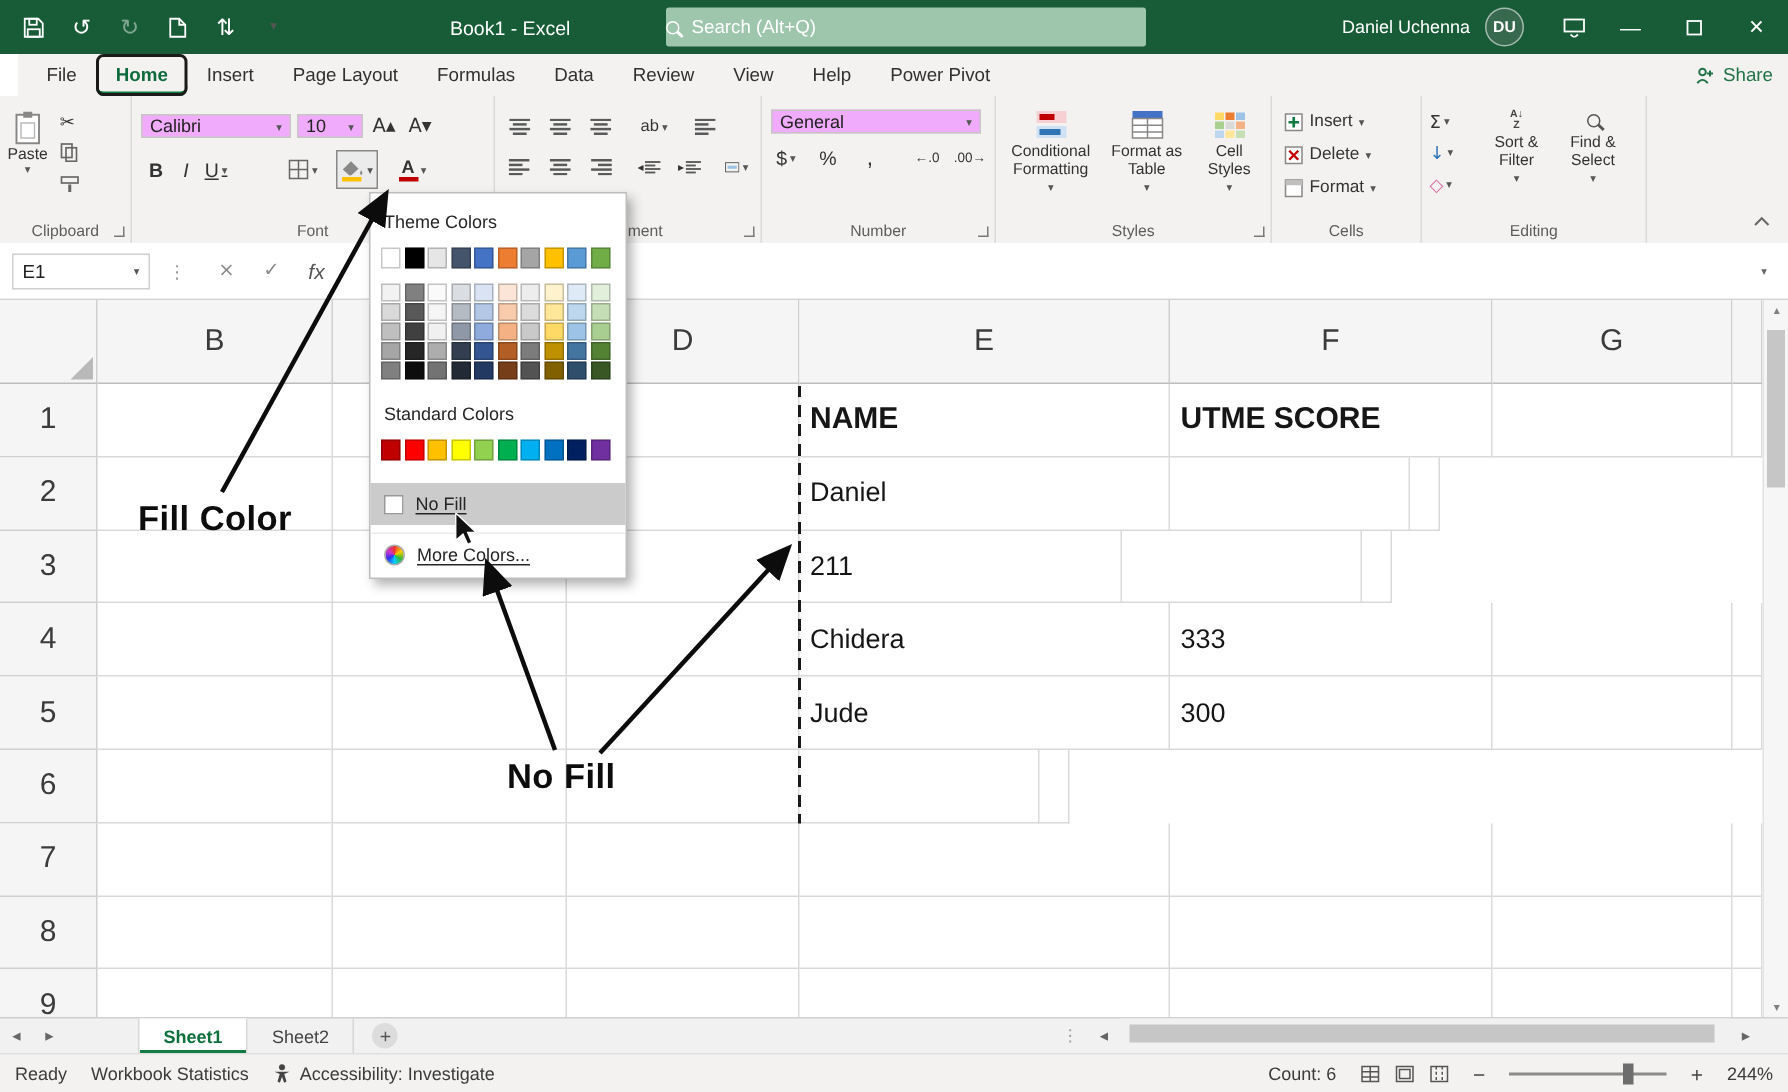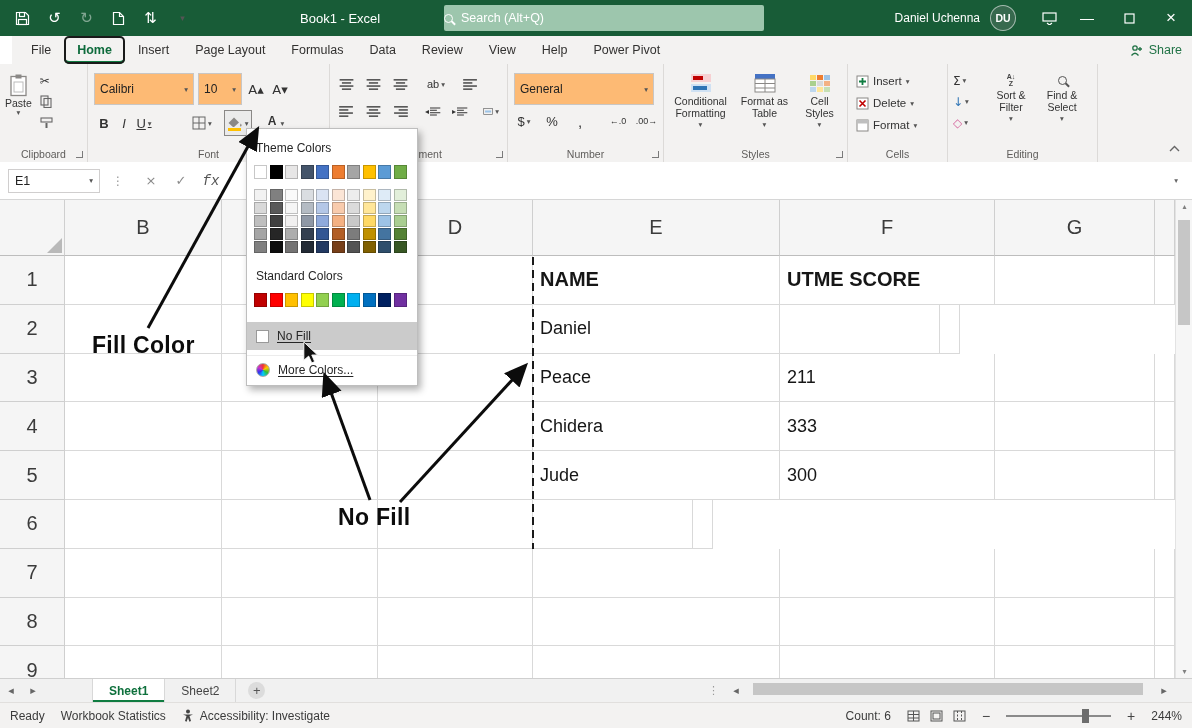--- a/index.html
+++ b/index.html
@@ -28,42 +28,42 @@
   .rtab.active{color:#0E6B3C;font-weight:bold;box-shadow:inset 0 -3px 0 #107C41;outline:2.5px solid #1a1a1a;outline-offset:-2px;border-radius:5px}
   .share{margin-left:auto;display:flex;align-items:center;gap:6px;color:#217346;font-size:12.5px;padding-right:16px}
 
   
   .ribbon{position:absolute;top:64px;left:0;width:1192px;height:98px;background:#F3F2F1;display:flex}
   .rg{position:relative;border-right:1px solid #DCDAD8;height:100%;padding:6px 2px 18px}
   .rg-label{position:absolute;bottom:2px;left:0;right:0;text-align:center;font-size:10.5px;color:#5F5D5B}
   .dl{position:absolute;right:4px;bottom:4px;width:7px;height:7px;border-right:1.5px solid #7a7a7a;border-bottom:1.5px solid #7a7a7a}
   .g-clip{width:88px}.g-font{width:242px}.g-align{width:178px}.g-num{width:156px}.g-styles{width:184px}.g-cells{width:100px}.g-edit{width:150px}.g-fill{flex:1;border-right:none}
   .frow{display:flex;align-items:center;margin:3px 4px 5px}
-  .combo{height:32px;border:1px solid #C8C6C4;background:#fdba74;font-size:12px;color:#222;display:flex;align-items:center;justify-content:space-between;padding:0 5px;gap:4px}
+  .combo{height:16px;border:1px solid #C8C6C4;background:#f0abfc;font-size:12px;color:#222;display:flex;align-items:center;justify-content:space-between;padding:0 5px;gap:4px}
   .btn{height:22px;min-width:20px;display:flex;align-items:center;justify-content:center;color:#333;font-size:13px;gap:2px;padding:0 2px}
   .car{font-size:7.5px;color:#555;font-family:"DejaVu Sans",sans-serif}
   .stack{display:flex;flex-direction:column;align-items:center;line-height:1;gap:1px}
   .cbar{width:13px;height:3px}
   .fillbtn{border:1px solid #8A8886;background:#EBEBEB;height:26px;display:flex;align-items:center;gap:2px;padding:1px 2px}
   .vbtn{display:flex;flex-direction:column;align-items:center;font-size:10.5px;color:#333;line-height:1.15;padding:2px 3px;text-align:center}
   .mini{height:21px;display:flex;align-items:center;gap:2px;padding:0 3px;font-size:12px;color:#333}
   .bigbtn{display:flex;flex-direction:column;align-items:center;gap:2px;padding:3px 4px;font-size:10.5px;color:#333;line-height:1.15;text-align:center}
   .ib{width:15px;height:11px}
   .cellrow{display:flex;align-items:center;gap:4px;height:22px;font-size:11.5px;color:#333;padding:0 6px}
   .magd{width:9px;height:9px;border:1.6px solid #555;border-radius:50%;position:relative}
   .magd::after{content:"";position:absolute;width:5px;height:1.6px;background:#555;transform:rotate(45deg);right:-4px;bottom:-2px}
   .azi{font-size:7px;line-height:1;font-weight:bold;color:#444;text-align:center;white-space:pre}
   .rib-collapse{position:absolute;right:12px;bottom:6px}
 
   
   .fbar{position:absolute;top:162px;left:0;width:1192px;height:38px;background:#fff;border-bottom:1px solid #D6D6D6;display:flex;align-items:center;padding:0 8px}
   .namebox{width:92px;height:24px;border:1px solid #D0CECE;display:flex;align-items:center;justify-content:space-between;padding:0 6px;font-size:12.5px;color:#222;background:#fff}
   .fdots{color:#999;margin:0 12px;font-size:12px}
   .fbtn{width:30px;text-align:center;color:#8a8a8a;font-size:13px}
-  .fx{font-family:Liberation Mono, monospace;font-style:italic;color:#555;font-size:14px}
+  .fx{font-family:Liberation Sans, sans-serif;font-style:italic;color:#555;font-size:14px}
   .finput{flex:1;height:24px}
   .fcar{color:#666;padding:0 6px}
 
   
   #grid{position:absolute;top:200px;left:0;width:1175px;height:478px;background:#fff;overflow:hidden;z-index:1}
   .ghead{display:flex;height:56px}
   .gh{background:#F5F5F5;border-right:1px solid #CFCFCF;border-bottom:1px solid #BDBDBD;display:flex;align-items:center;justify-content:center;font-size:20px;color:#3b3b3b;flex:0 0 auto}
   .corner{width:65px;position:relative}
   .corner::after{content:"";position:absolute;right:2px;bottom:2px;border-left:15px solid transparent;border-bottom:15px solid #B9B9B9}
   .grow{display:flex;height:48.8px}
@@ -551,21 +551,20 @@
         <div class="gc" style="width: 155px;"></div>
         <div class="gc" style="width: 247px;">Daniel</div>
         <div class="gc" style="width: 160px;"></div>
         <div class="gc" style="width: 20px;"></div>
       </div>
       <div class="grow">
         <div class="rh">3</div>
         <div class="gc" style="width: 157px;"></div>
         <div class="gc" style="width: 156px;"></div>
         <div class="gc" style="width: 155px;"></div>
-        <div class="gc" style="width: 247px;">Peace</div>
         <div class="gc" style="width: 215px;">211</div>
         <div class="gc" style="width: 160px;"></div>
         <div class="gc" style="width: 20px;"></div>
       </div>
       <div class="grow">
         <div class="rh">4</div>
         <div class="gc" style="width: 157px;"></div>
         <div class="gc" style="width: 156px;"></div>
         <div class="gc" style="width: 155px;"></div>
         <div class="gc" style="width: 247px;">Chidera</div>

